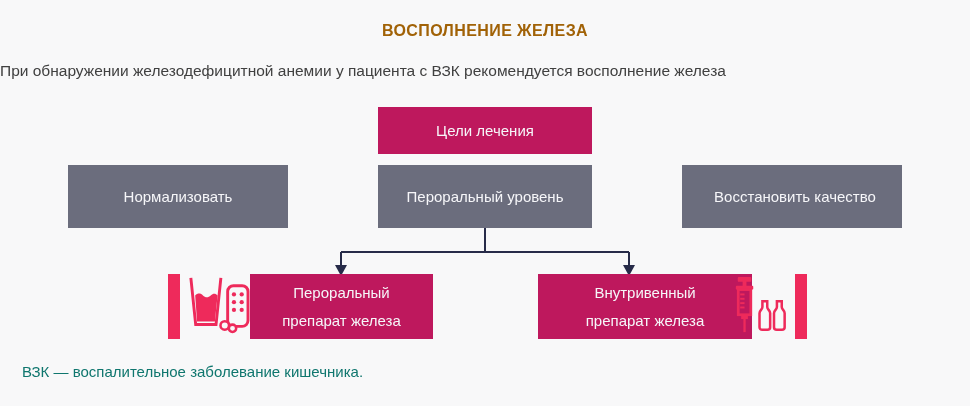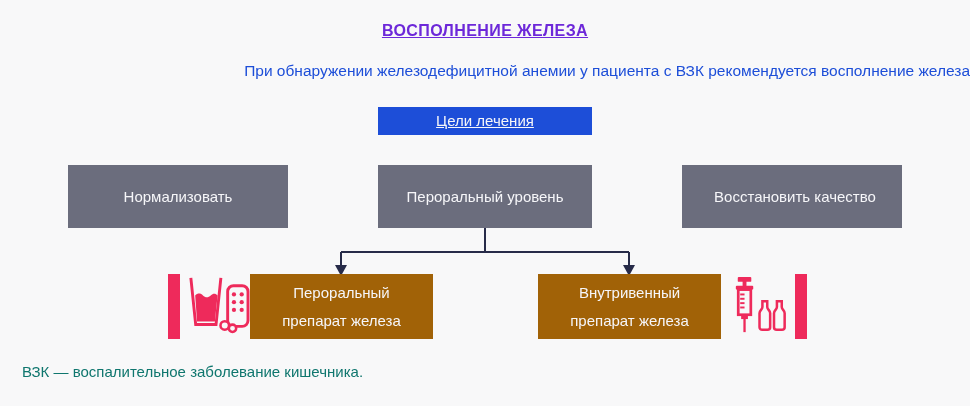--- a/index.html
+++ b/index.html
@@ -15,60 +15,58 @@
   }
 
   .title {
     position: absolute;
     top: 22px; left: 0;
     width: 100%;
     text-align: center;
     font-size: 16px;
     font-weight: bold;
     letter-spacing: 0.4px;
-    color: #6d28d9;
-    text-decoration: underline;
+    color: #a16207;
   }
 
   .subtitle {
     position: absolute;
     top: 62px; left: 0;
     width: 100%;
-    text-align: right;
+    text-align: left;
     font-size: 15.5px;
-    color: #1d4ed8;
+    color: #404040;
   }
 
   .box {
     position: absolute;
     display: flex;
     flex-direction: column;
     align-items: center;
     justify-content: center;
     text-align: center;
     color: #F6F6F9;
     font-size: 15px;
     line-height: 28px;
   }
 
   .root-box {
     left: 378px; top: 107px;
-    width: 214px; height: 28px;
-    background: #1d4ed8;
-    text-decoration: underline;
+    width: 214px; height: 47px;
+    background: #be185d;
   }
 
   .goal-box { background: #6B6D7D; top: 165px; height: 63px; }
   .goal-0 { left: 68px;  width: 220px; }
   .goal-1 { left: 378px; width: 214px; }
   .goal-2 { left: 682px; width: 220px; padding-left: 6px; }
 
-  .treat-box { background: #a16207; top: 274px; height: 65px; }
+  .treat-box { background: #be185d; top: 274px; height: 65px; }
   .treat-0 { left: 250px; width: 183px; }
-  .treat-1 { left: 538px; width: 183px; }
+  .treat-1 { left: 538px; width: 214px; }
 
   .accent-bar {
     position: absolute;
     top: 274px;
     width: 12px; height: 65px;
     background: #EE2A5B;
   }
   .accent-left  { left: 168px; }
   .accent-right { left: 795px; }
 

